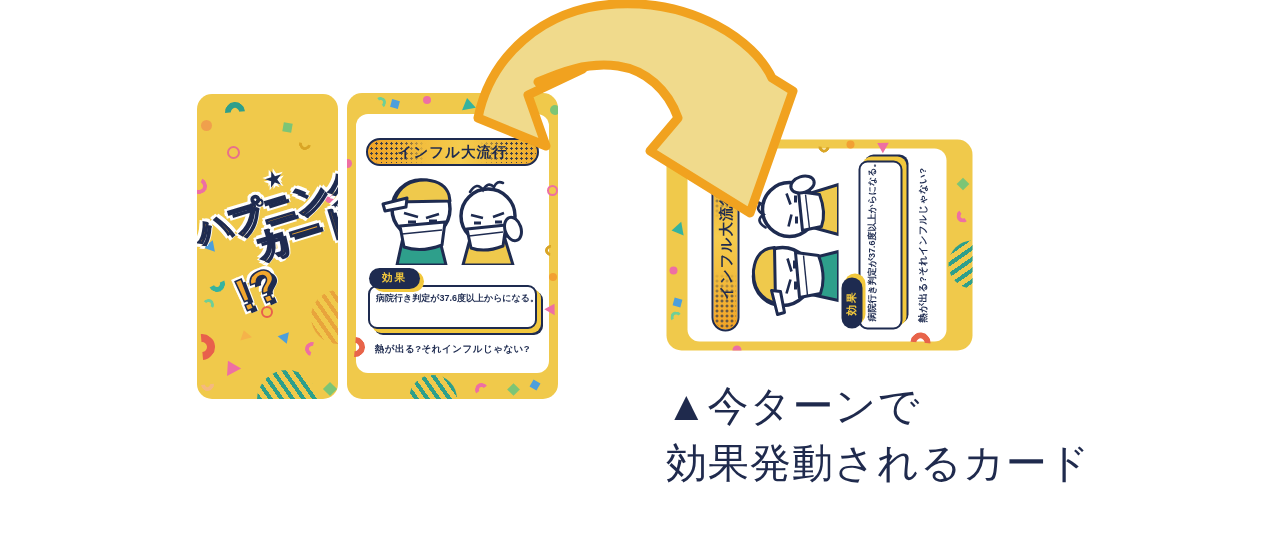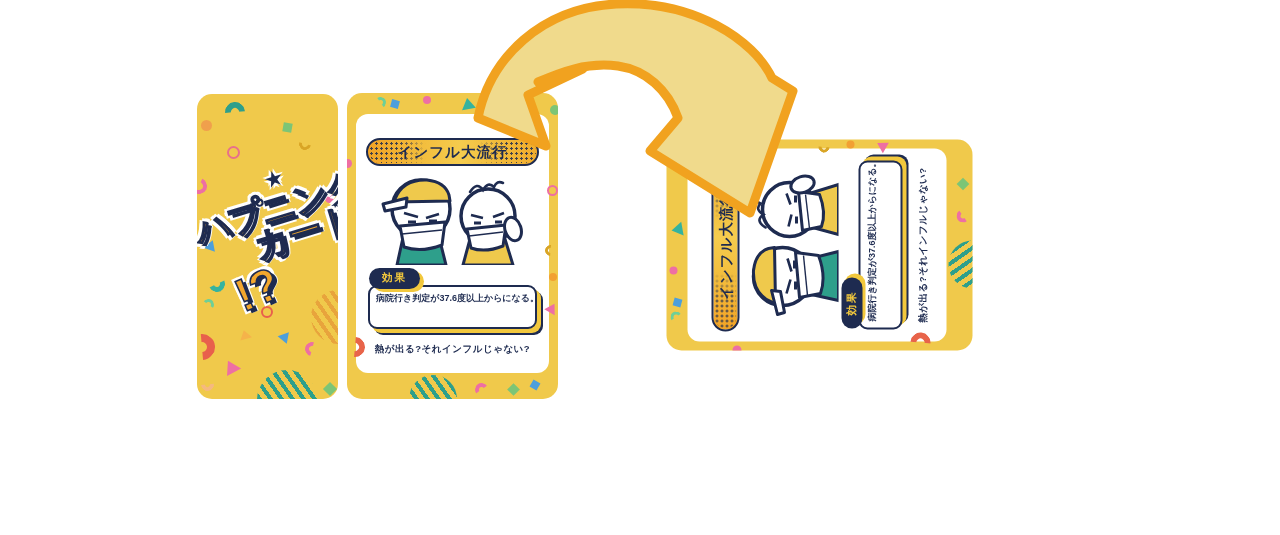--- a/index.html
+++ b/index.html
@@ -214,14 +214,18 @@
              L 184 153
              L 212 120
              C 202 92 180 72 152 68
              C 120 64 95 74 72 84
              L 117 71
              L 62 97
              L 80 148
              Z" fill="#F0DA8C" stroke="#F1A21F" stroke-width="9" stroke-linejoin="round"></path>
   </svg>
 
+  <div class="caption">
+    <div>▲今ターンで</div>
+    <div>効果発動されるカード</div>
+  </div>
 
 </div>
 
 </body></html>

